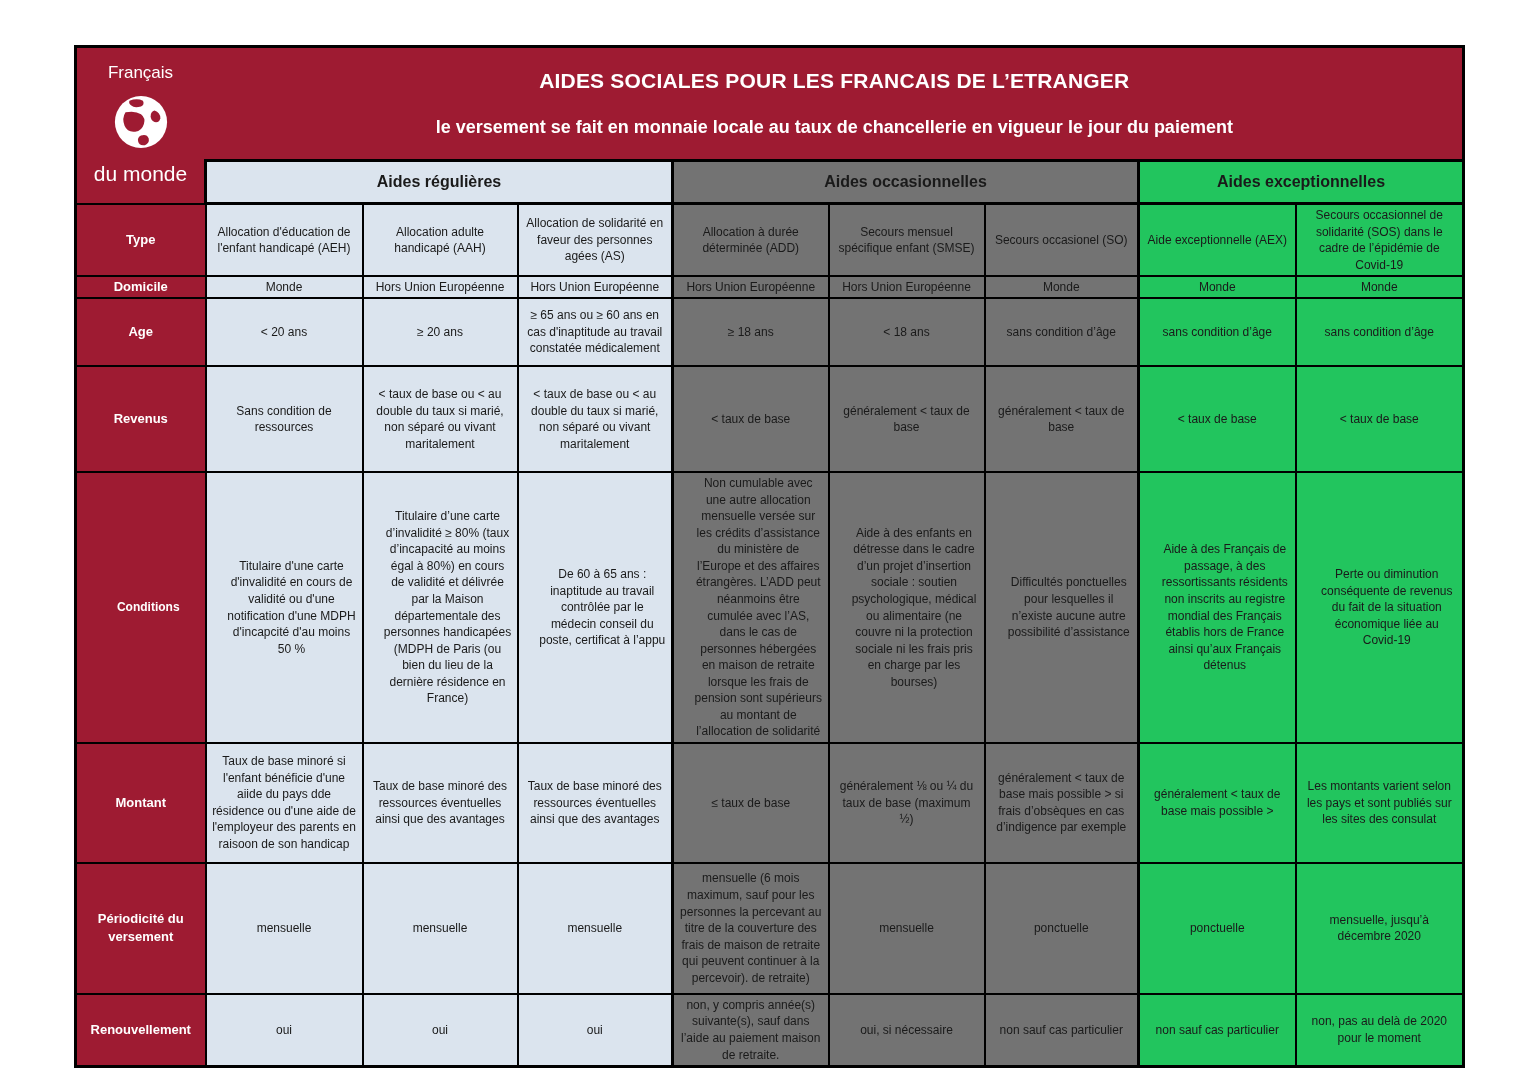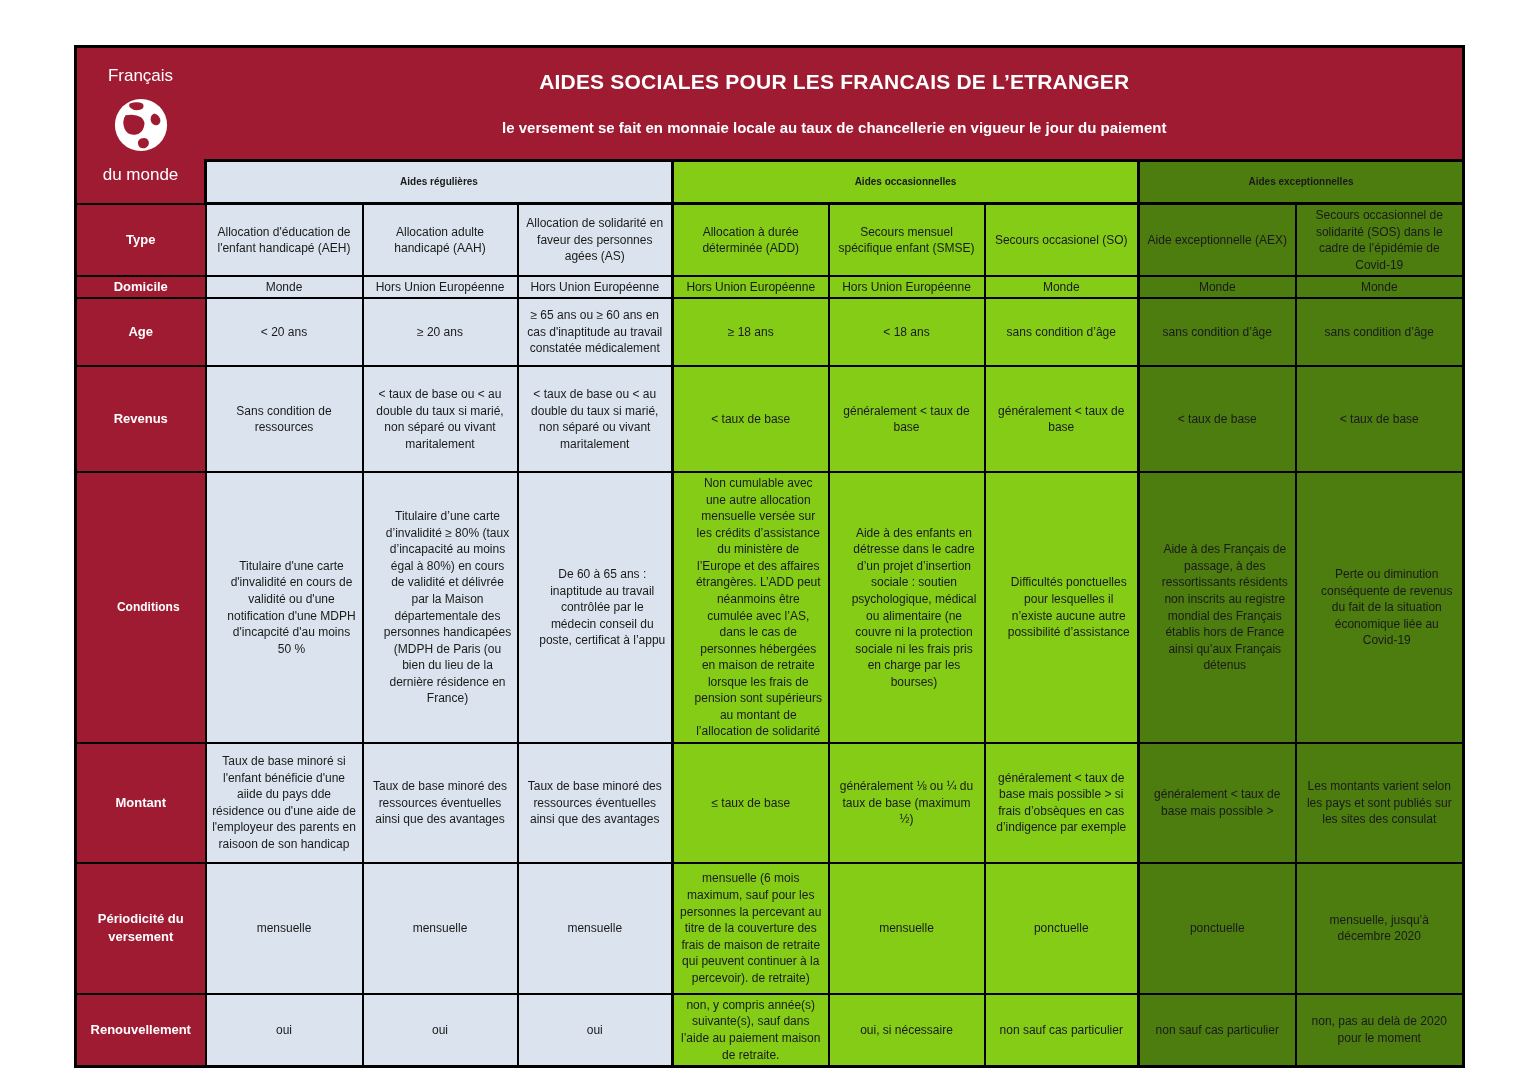--- a/index.html
+++ b/index.html
@@ -23,49 +23,49 @@
     vertical-align: middle;
     padding: 2px 5px;
     font-size: 12px;
     line-height: 1.38;
     word-wrap: break-word;
   }
 
   
   .maroon { background: #9e1b32; color: #ffffff; }
   .c-blue  { background: #dbe4ee; }
-  .c-green { background: #84cc16; }
-  .c-pink  { background: #4d7c0f; }
+  .c-green { background: #737373; }
+  .c-pink  { background: #22c55e; }
 
   
   .gb { border-left: 3px solid #000; }
-  .group-cell { border: 3px solid #000; font-weight: bold; font-size: 10px; height: 36px; }
+  .group-cell { border: 3px solid #000; font-weight: bold; font-size: 16px; height: 36px; }
 
   
   td.logo-cell {
     border: 2px solid #9e1b32;
     border-left: 3px solid #000;
     border-bottom: 2px solid #000;
     border-top: 3px solid #000;
     padding: 6px 2px;
   }
   td.title-cell {
     border: 2px solid #9e1b32;
     border-top: 3px solid #000;
     border-right: 3px solid #000;
     height: 92px;
     padding: 0 10px;
   }
   .title-wrap { display: flex; flex-direction: column; justify-content: space-evenly; height: 111px; }
   .doc-title { font-size: 21px; font-weight: bold; letter-spacing: .2px; }
-  .doc-subtitle { font-size: 15px; font-weight: bold; }
+  .doc-subtitle { font-size: 18px; font-weight: bold; }
 
   .logo-wrap { display: flex; flex-direction: column; align-items: center; gap: 9px; }
   .logo-top { font-size: 17px; }
-  .logo-bottom { font-size: 17px; }
+  .logo-bottom { font-size: 21px; }
   .globe { width: 58px; height: 58px; }
 
   
   td.rowhdr { font-weight: bold; font-size: 13px; }
 
   
   tr.r-conditions td { font-size: 12px; padding-left: 20px; }
   tr.r-domicile td { padding: 1px 4px; }
 </style>
 </head>

